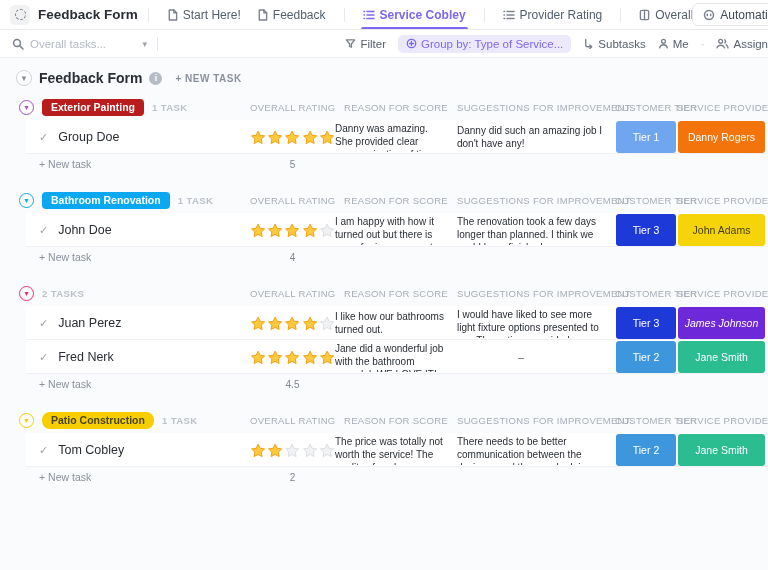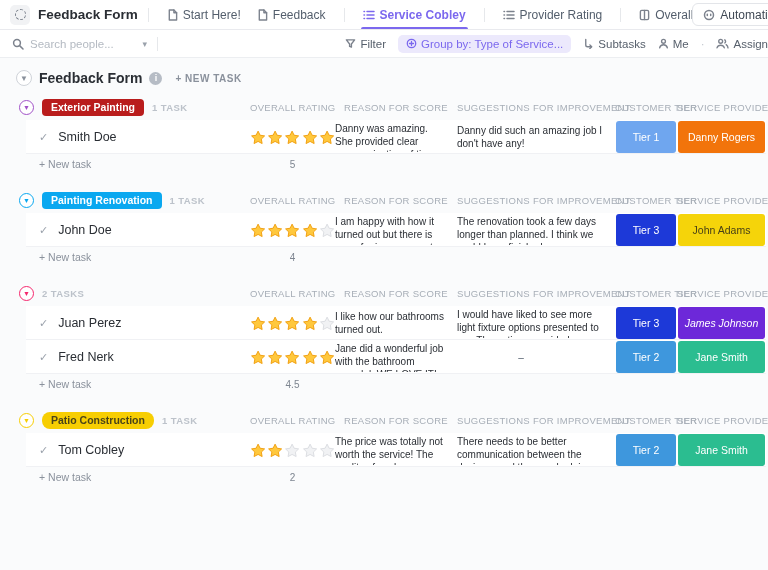--- a/index.html
+++ b/index.html
@@ -122,21 +122,21 @@
     <span>Automations</span>
   </button>
 </header>
 
 <div class="toolbar">
   <div class="search">
     <svg class="lineicon" width="12" height="12" viewBox="0 0 12 12">
         <circle cx="5" cy="5" r="3.4"></circle>
         <path d="M7.6 7.6L11 11"></path>
       </svg>
-    <span>Search people...</span>
+    <span>Overall tasks...</span>
     <span class="caret">▾</span>
   </div>
   <span class="vdiv"></span>
 
   <div class="tb-right">
     <span class="tbtn">
       <svg class="lineicon" width="11" height="11" viewBox="0 0 12 12">
           <path d="M1.5 2h9L7 6.5V10l-2-.8V6.5z"></path>
         </svg>
       <span>Filter</span>
@@ -194,21 +194,21 @@
         </div>
         <div class="col-h">OVERALL RATING</div>
         <div class="col-h">REASON FOR SCORE</div>
         <div class="col-h">SUGGESTIONS FOR IMPROVEMENT</div>
         <div class="col-h">CUSTOMER TIER</div>
         <div class="col-h">SERVICE PROVIDER</div>
       </div>
       <div class="task-row row-grid">
         <div class="name-cell">
           <span class="check">✓</span>
-          <span class="tname">Smith Doe</span>
+          <span class="tname">Group Doe</span>
         </div>
         <div class="stars">
             <svg class="star filled" width="17" height="17" viewBox="0 0 24 24">
               <path d="M12 2.6l2.98 6.05 6.67.97-4.83 4.7 1.14 6.64L12 17.82l-5.96 3.14 1.14-6.64-4.83-4.7 6.67-.97z"></path>
             </svg>
             <svg class="star filled" width="17" height="17" viewBox="0 0 24 24">
               <path d="M12 2.6l2.98 6.05 6.67.97-4.83 4.7 1.14 6.64L12 17.82l-5.96 3.14 1.14-6.64-4.83-4.7 6.67-.97z"></path>
             </svg>
             <svg class="star filled" width="17" height="17" viewBox="0 0 24 24">
               <path d="M12 2.6l2.98 6.05 6.67.97-4.83 4.7 1.14 6.64L12 17.82l-5.96 3.14 1.14-6.64-4.83-4.7 6.67-.97z"></path>
@@ -228,21 +228,21 @@
       <div class="group-footer row-grid">
         <div class="newtask">+ New task</div>
         <div class="sum">5</div>
       </div>
     </section>
 
     <section class="group">
       <div class="group-header row-grid">
         <div class="gh-left">
           <span class="gh-chev" style="border-color: rgb(10, 168, 240); color: rgb(10, 168, 240);">▼</span>
-          <span class="pill" style="background: rgb(10, 168, 240); color: rgb(255, 255, 255);">Painting Renovation</span>
+          <span class="pill" style="background: rgb(10, 168, 240); color: rgb(255, 255, 255);">Bathroom Renovation</span>
           <span class="gcount">1 TASK</span>
         </div>
         <div class="col-h">OVERALL RATING</div>
         <div class="col-h">REASON FOR SCORE</div>
         <div class="col-h">SUGGESTIONS FOR IMPROVEMENT</div>
         <div class="col-h">CUSTOMER TIER</div>
         <div class="col-h">SERVICE PROVIDER</div>
       </div>
       <div class="task-row row-grid">
         <div class="name-cell">

